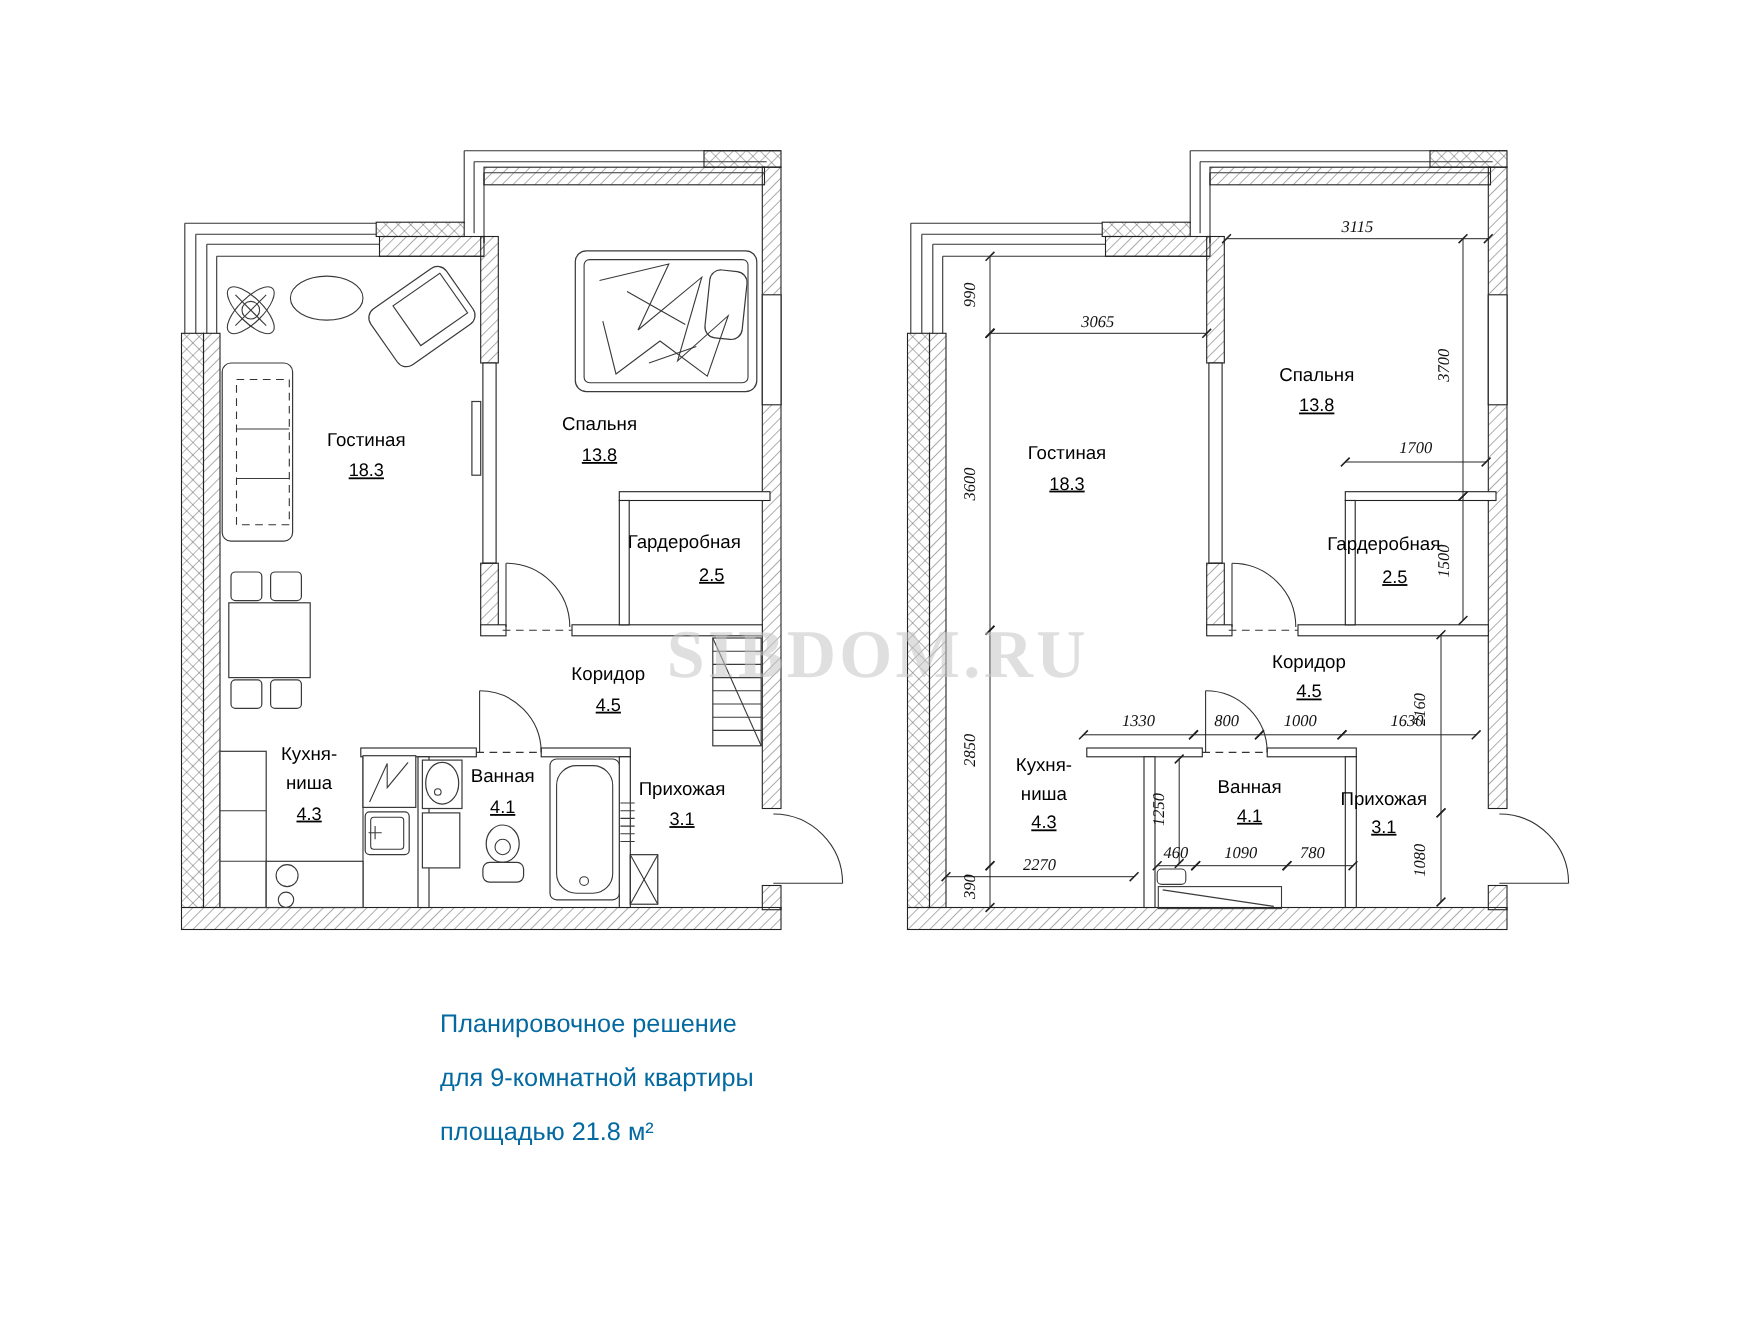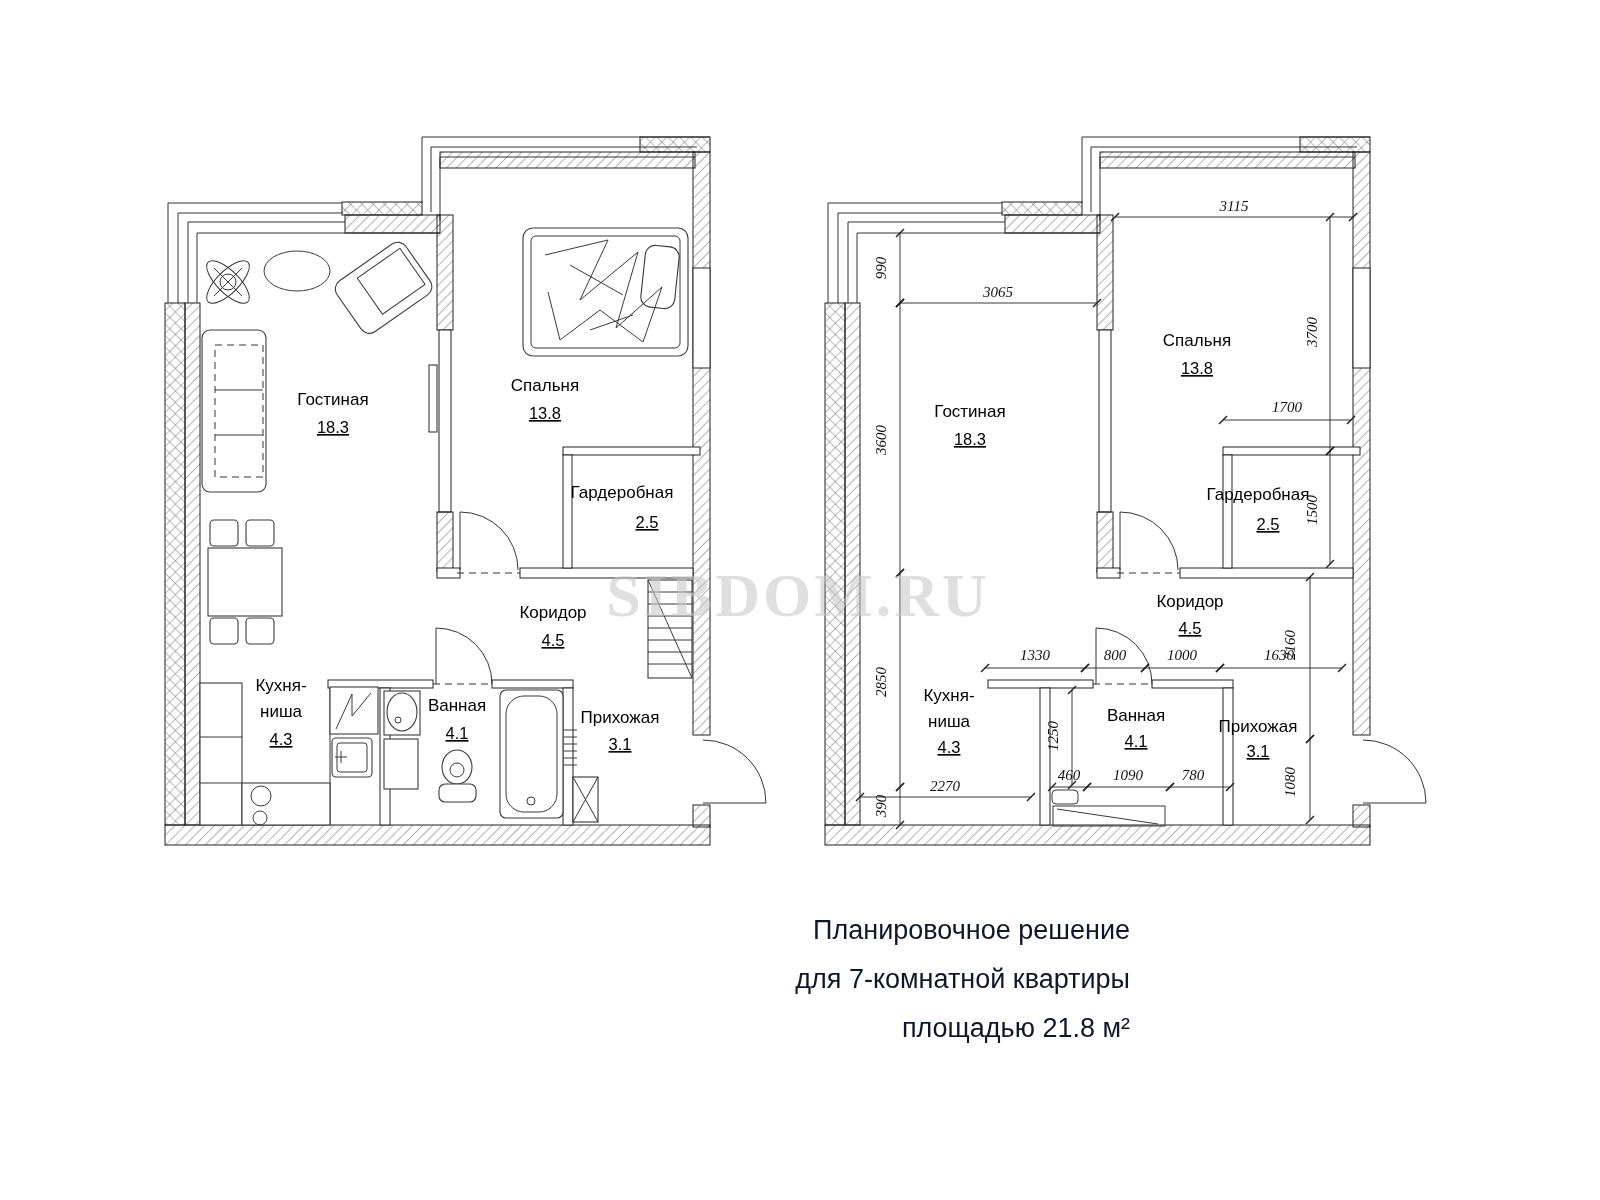--- a/index.html
+++ b/index.html
@@ -13,22 +13,22 @@
   .furn-n{stroke:#3a3a3a;stroke-width:1;fill:none;}
   .dash{stroke:#333;stroke-width:1;stroke-dasharray:7 5;fill:none;}
   .dim{stroke:#222;stroke-width:0.9;}
   .tick{stroke:#222;stroke-width:1.4;}
   .rlabel{font-family:"Liberation Sans",sans-serif;font-size:17px;fill:#000;text-anchor:middle;}
   .area{font-size:16.5px;text-decoration:underline;}
   .dimtxt{font-family:"Liberation Serif",serif;font-style:italic;font-size:15px;fill:#111;text-anchor:middle;}
   #watermark{position:absolute;left:578px;top:560px;width:440px;text-align:center;
     font-family:"Liberation Serif",serif;font-weight:bold;font-size:62px;letter-spacing:3px;
     color:#c6c6c6;opacity:0.55;user-select:none;}
-  #caption{position:absolute;left:400px;top:906px;width:730px;text-align:right;
-    font-size:27px;line-height:49px;color:#0f172a;}
+  #caption{position:absolute;left:400px;top:906px;width:730px;text-align:left;
+    font-size:23px;line-height:49px;color:#0369a1;}
 </style>
 </head>
 <body>
 
 <div id="stage">
 
 <svg width="1600" height="1200" viewBox="0 0 1600 1200">
   <defs>
     <pattern id="hatch" width="7" height="7" patternUnits="userSpaceOnUse" patternTransform="rotate(45)">
       <line x1="0" y1="0" x2="0" y2="7" stroke="#555" stroke-width="0.9"></line>
@@ -318,17 +318,17 @@
       <text class="rlabel" x="1258" y="732">Прихожая</text>
       <text class="rlabel area" x="1258" y="757">3.1</text>
     </g>
   </g>
 </svg>
 
 <div id="watermark">SIBDOM.RU</div>
 
 <div id="caption">
   <div>Планировочное решение</div>
-  <div>для 7-комнатной квартиры</div>
+  <div>для 9-комнатной квартиры</div>
   <div>площадью 21.8 м²</div>
 </div>
 
 </div>
 
 </body></html>

